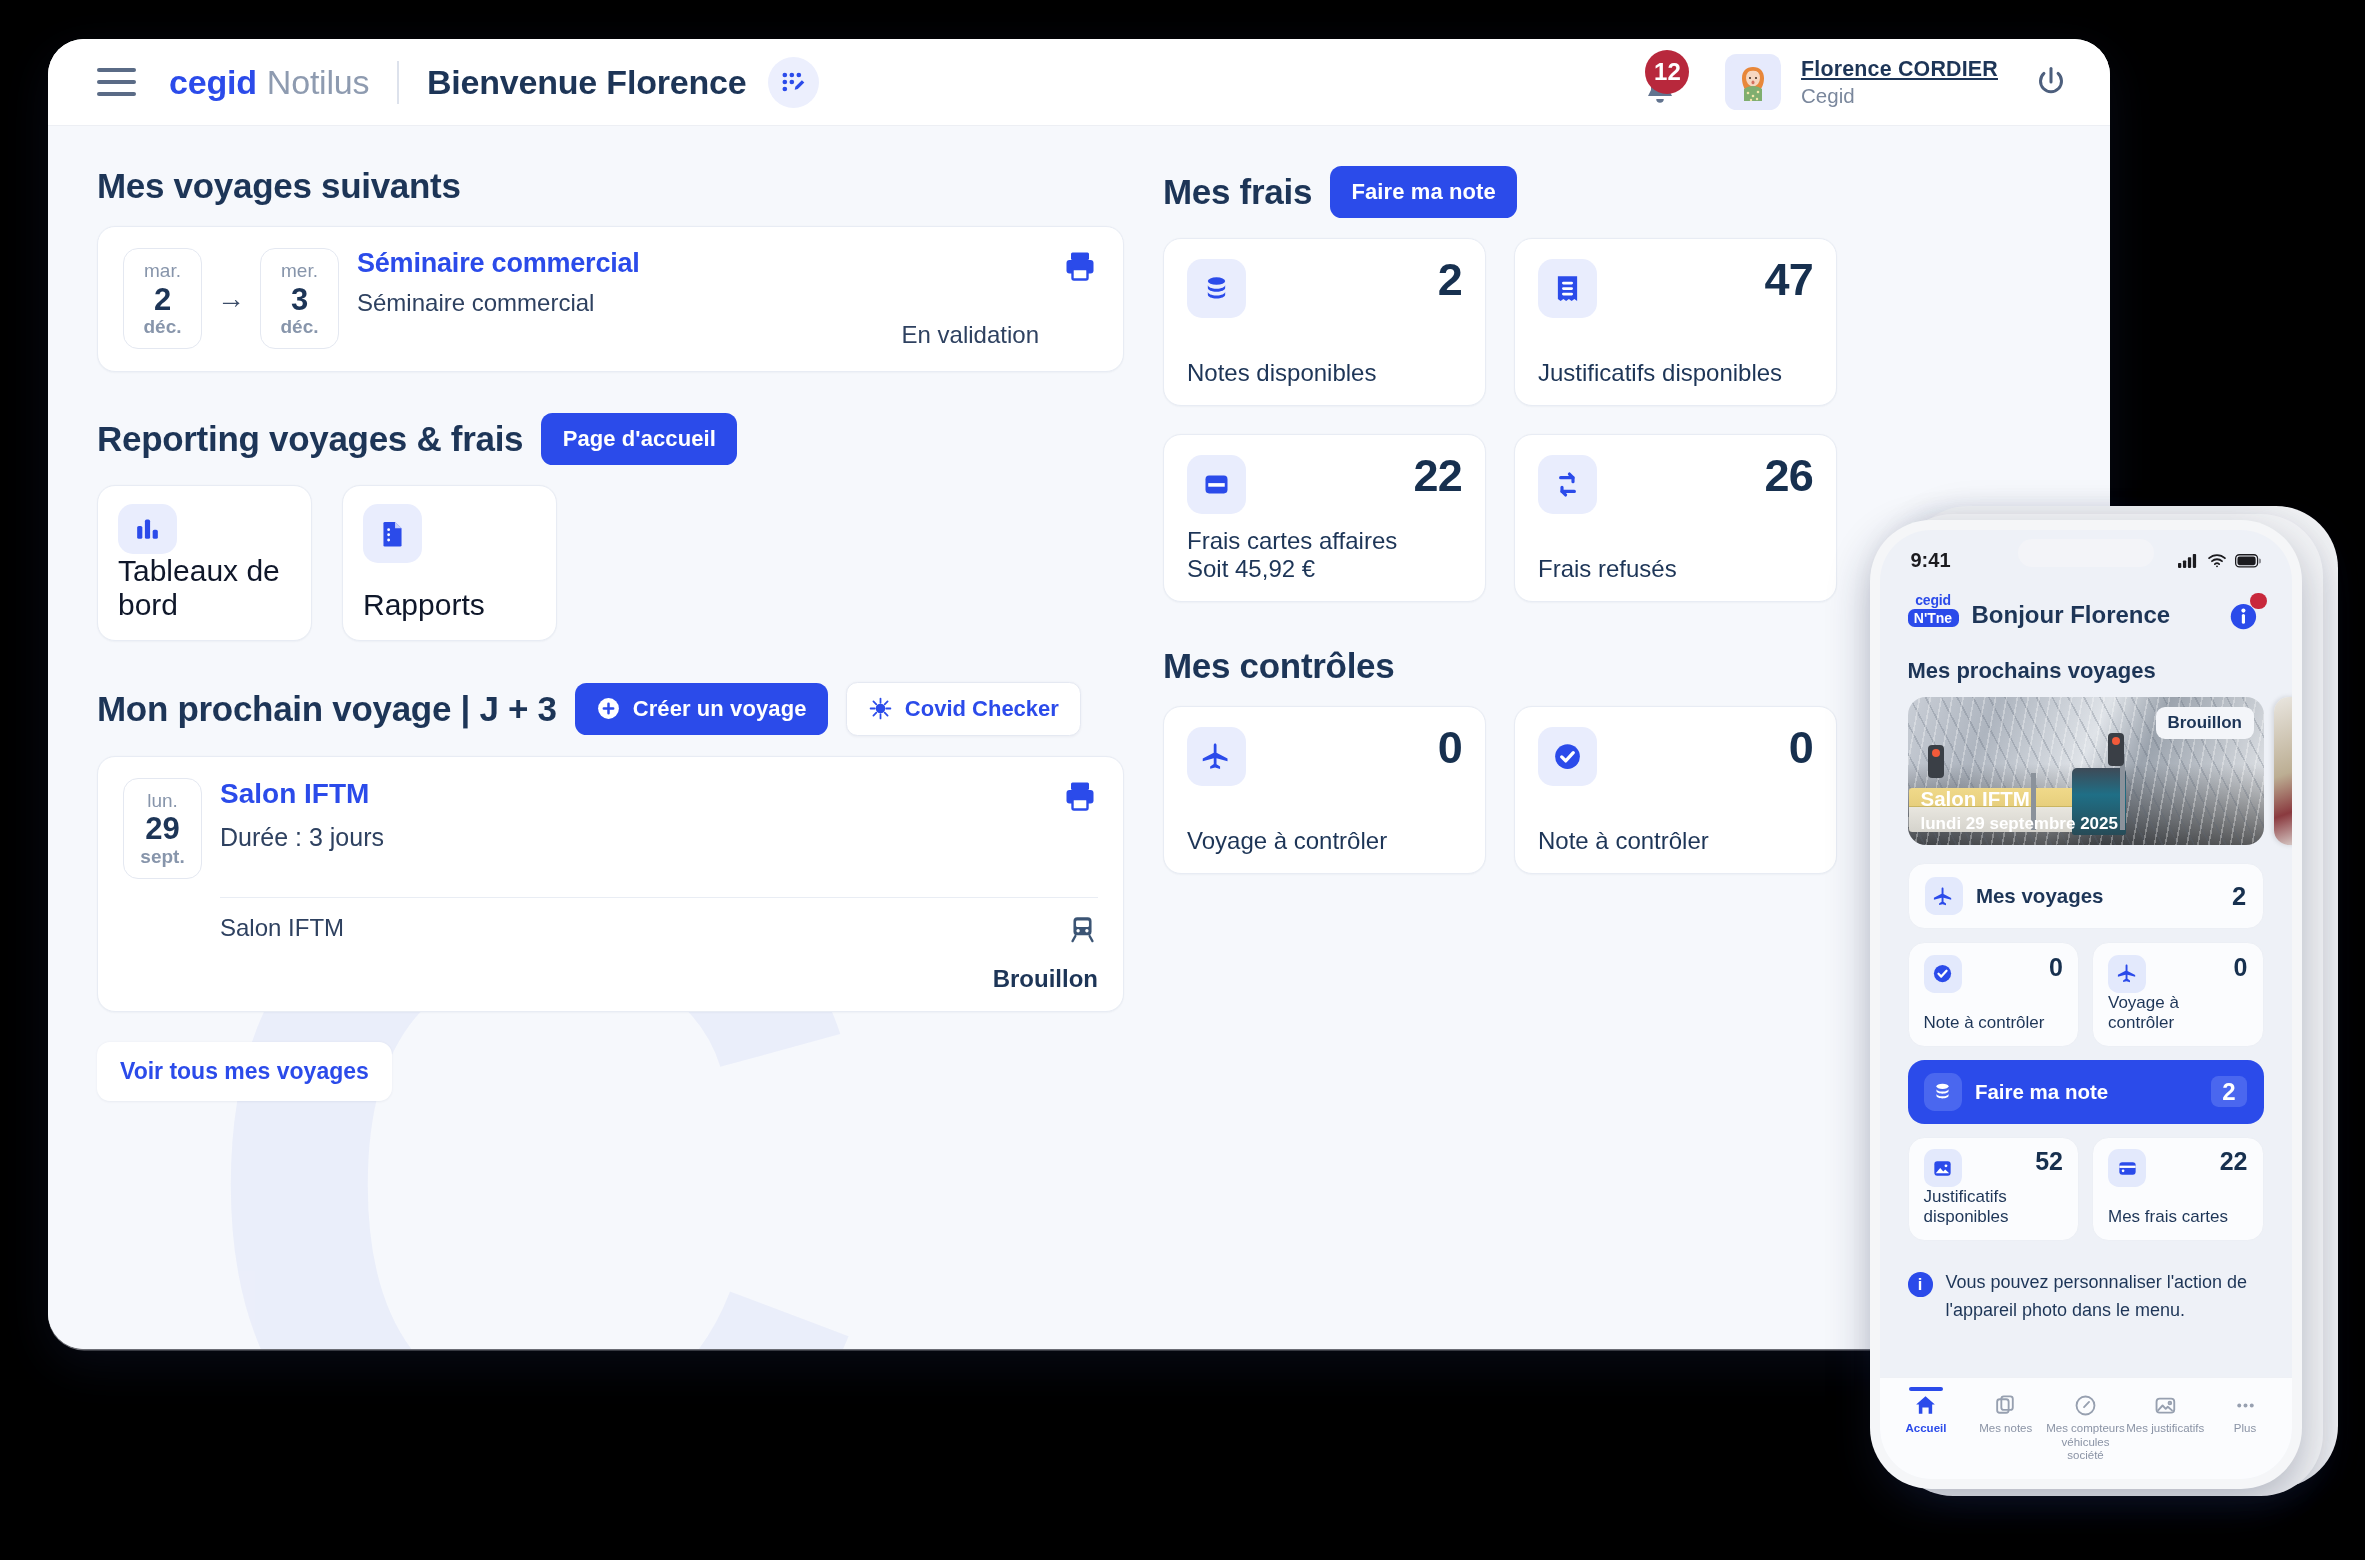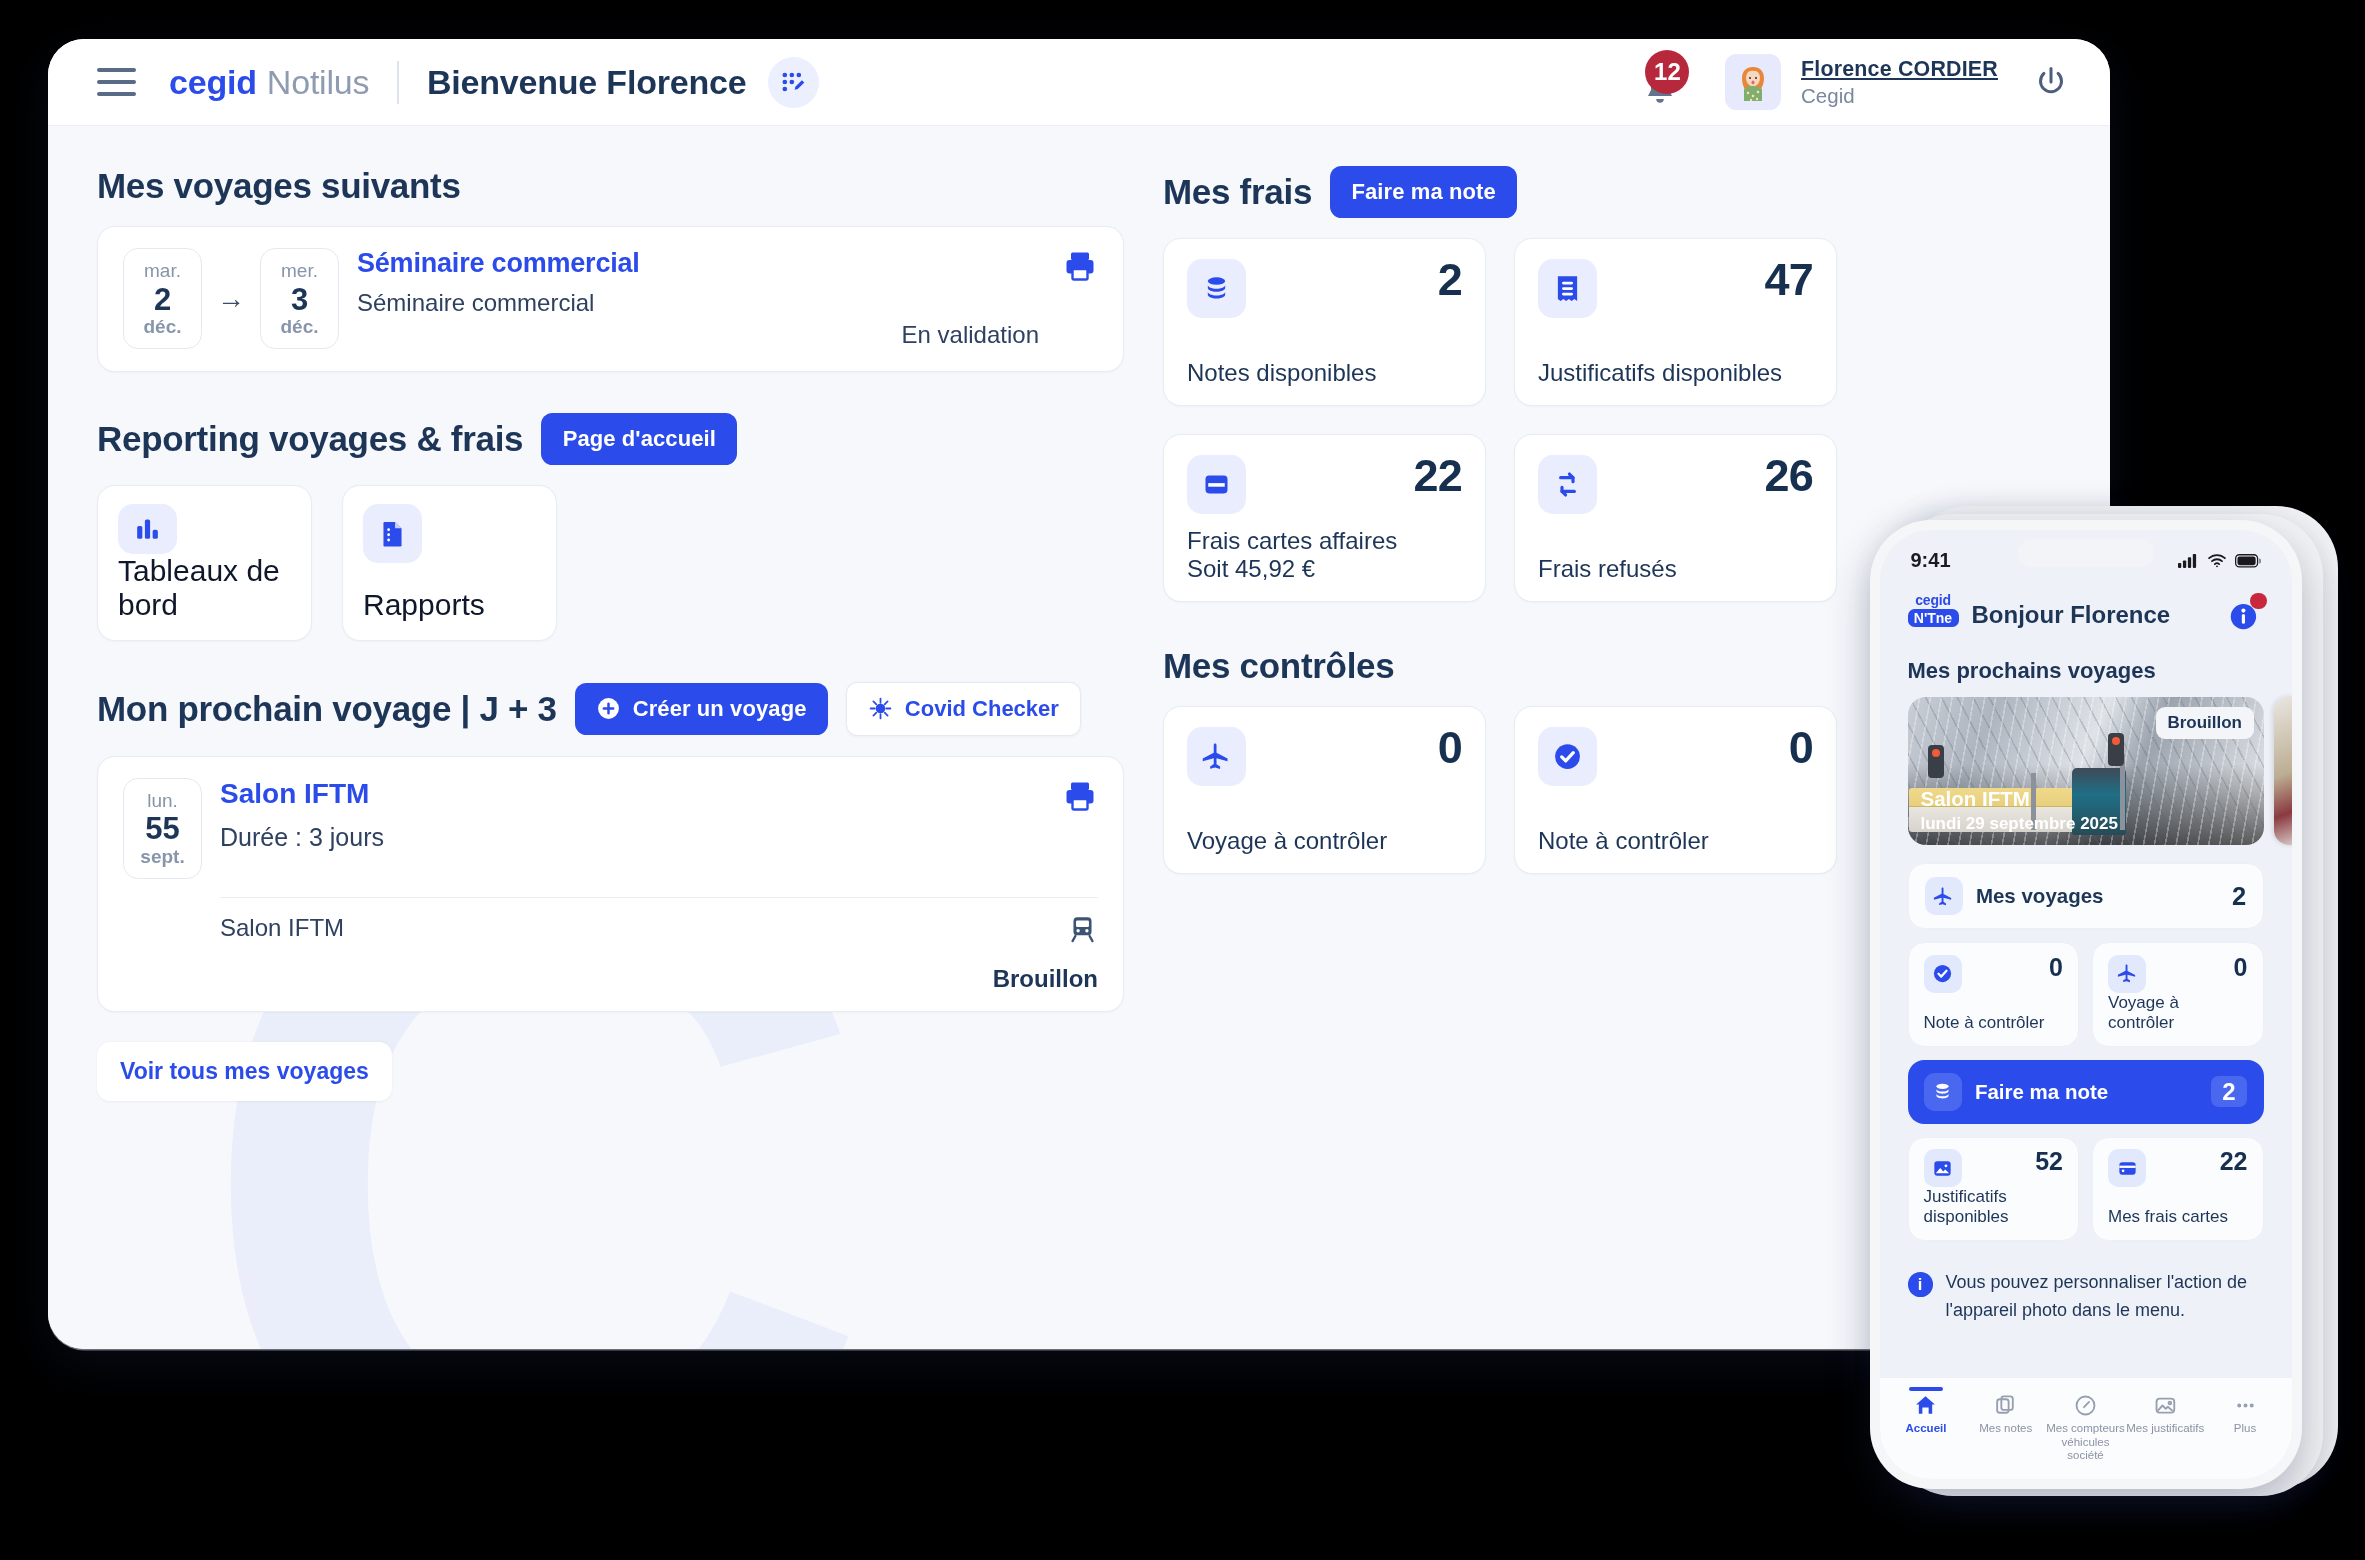--- a/index.html
+++ b/index.html
@@ -431,21 +431,21 @@
                 <circle cx="12" cy="12" r="4.6" fill="#2b4bea"></circle>
               </svg>
               <span>Covid Checker</span>
             </button>
           </h2>
 
           <div class="card next-card">
             <div class="next-top">
               <div class="date-chip">
                 <div class="dow">lun.</div>
-                <div class="day">55</div>
+                <div class="day">29</div>
                 <div class="mon">sept.</div>
               </div>
               <div class="next-main">
                 <div class="next-title">Salon IFTM</div>
                 <div class="next-dur">Durée : 3 jours</div>
               </div>
               <svg class="printer" viewBox="0 0 24 24">
                 <rect x="6" y="3" width="12" height="5" rx="1" fill="#2b4bea"></rect>
                 <rect x="3" y="8" width="18" height="9" rx="2" fill="#2b4bea"></rect>
                 <rect x="7" y="14" width="10" height="7" rx="1" fill="#fff" stroke="#2b4bea" stroke-width="1.6"></rect>

